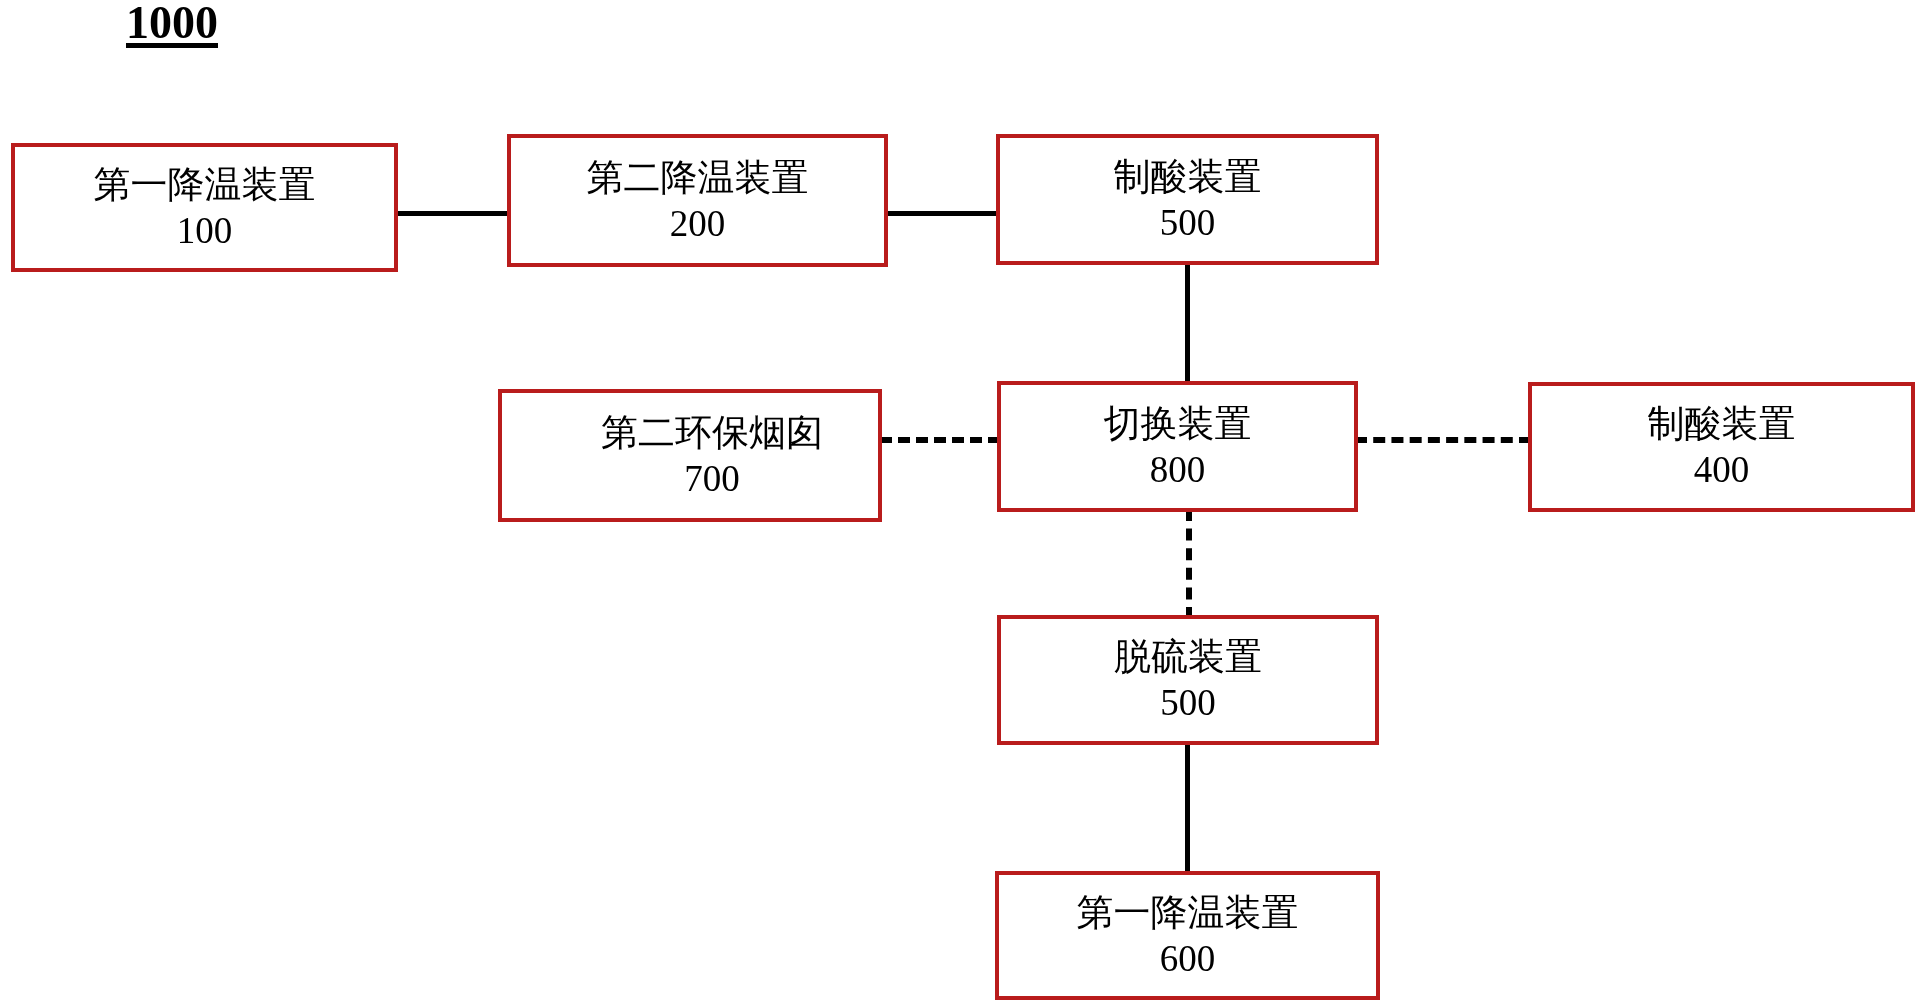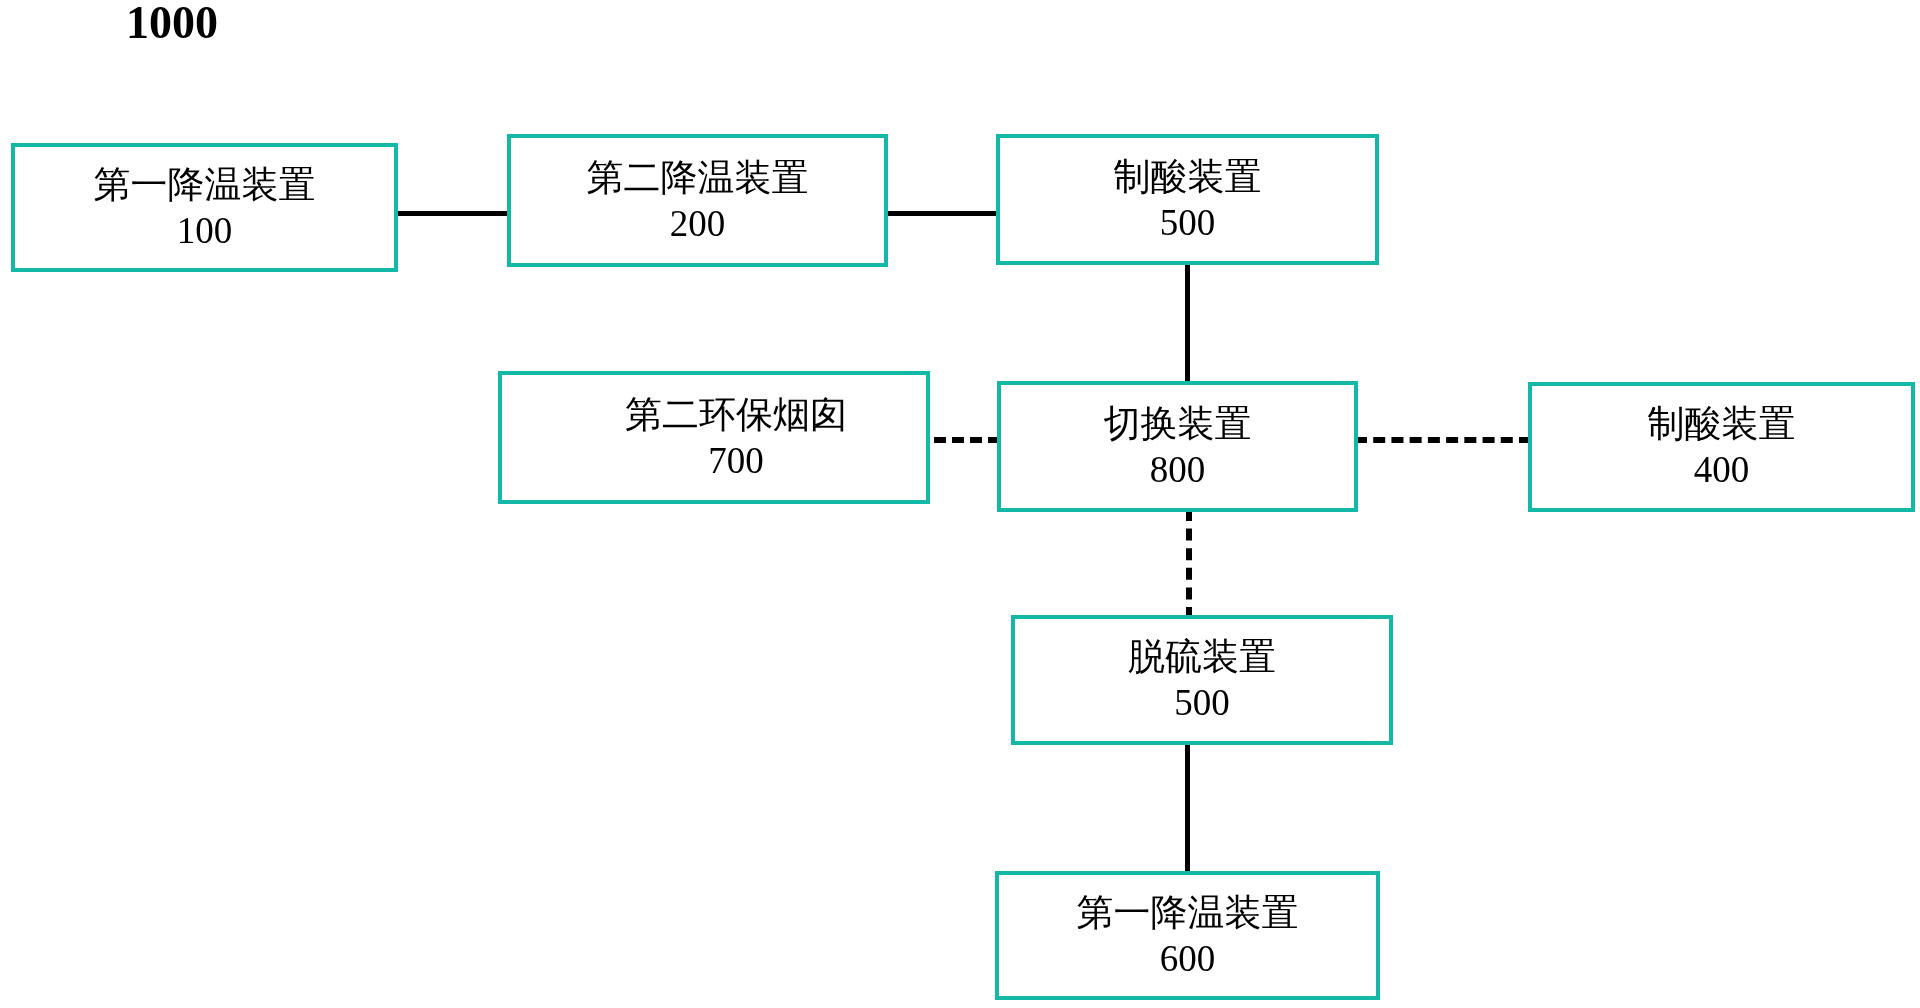--- a/index.html
+++ b/index.html
@@ -19,30 +19,31 @@
     background: #ffffff;
     overflow: hidden;
   }
   
   .fig-label {
     position: absolute;
     font-weight: bold;
     font-size: 46px;
     line-height: 46px;
     letter-spacing: 0px;
+    text-decoration: underline;
     text-decoration-thickness: 5px;
     text-underline-offset: 5px;
     white-space: nowrap;
     text-align: right;
   }
   
   .block {
     position: absolute;
     box-sizing: border-box;
-    border: 4px solid #14b8a6;
+    border: 4px solid #b91c1c;
     background: #ffffff;
     display: flex;
     flex-direction: column;
     align-items: center;
     justify-content: center;
     text-align: center;
     z-index: 5;
   }
   .block .b-name {
     font-size: 37px;
@@ -105,36 +106,36 @@
   <div class="block" style="left:507px; top:134px; width:381px; height:133px;text-align:right;">
     <div class="b-name">第二降温装置</div>
     <div class="b-num">200</div>
   </div>
 
   <div class="block" style="left:996px; top:134px; width:383px; height:131px;">
     <div class="b-name">制酸装置</div>
     <div class="b-num">500</div>
   </div>
 
-  <div class="block" style="left:498px; top:371px; width:432px; height:133px;padding-left:44px;">
+  <div class="block" style="left:498px; top:389px; width:384px; height:133px;padding-left:44px;">
     <div class="b-name">第二环保烟囱</div>
     <div class="b-num">700</div>
   </div>
 
   <div class="block" style="left:997px; top:381px; width:361px; height:131px;">
     <div class="b-name">切换装置</div>
     <div class="b-num">800</div>
   </div>
 
   <div class="block" style="left:1528px; top:382px; width:387px; height:130px;">
     <div class="b-name">制酸装置</div>
     <div class="b-num">400</div>
   </div>
 
-  <div class="block" style="left:997px; top:615px; width:382px; height:130px;margin-left:14px;">
+  <div class="block" style="left:997px; top:615px; width:382px; height:130px;">
     <div class="b-name">脱硫装置</div>
     <div class="b-num">500</div>
   </div>
 
   <div class="block" style="left:995px; top:871px; width:385px; height:129px;">
     <div class="b-name">第一降温装置</div>
     <div class="b-num">600</div>
   </div>
 
 </div>

